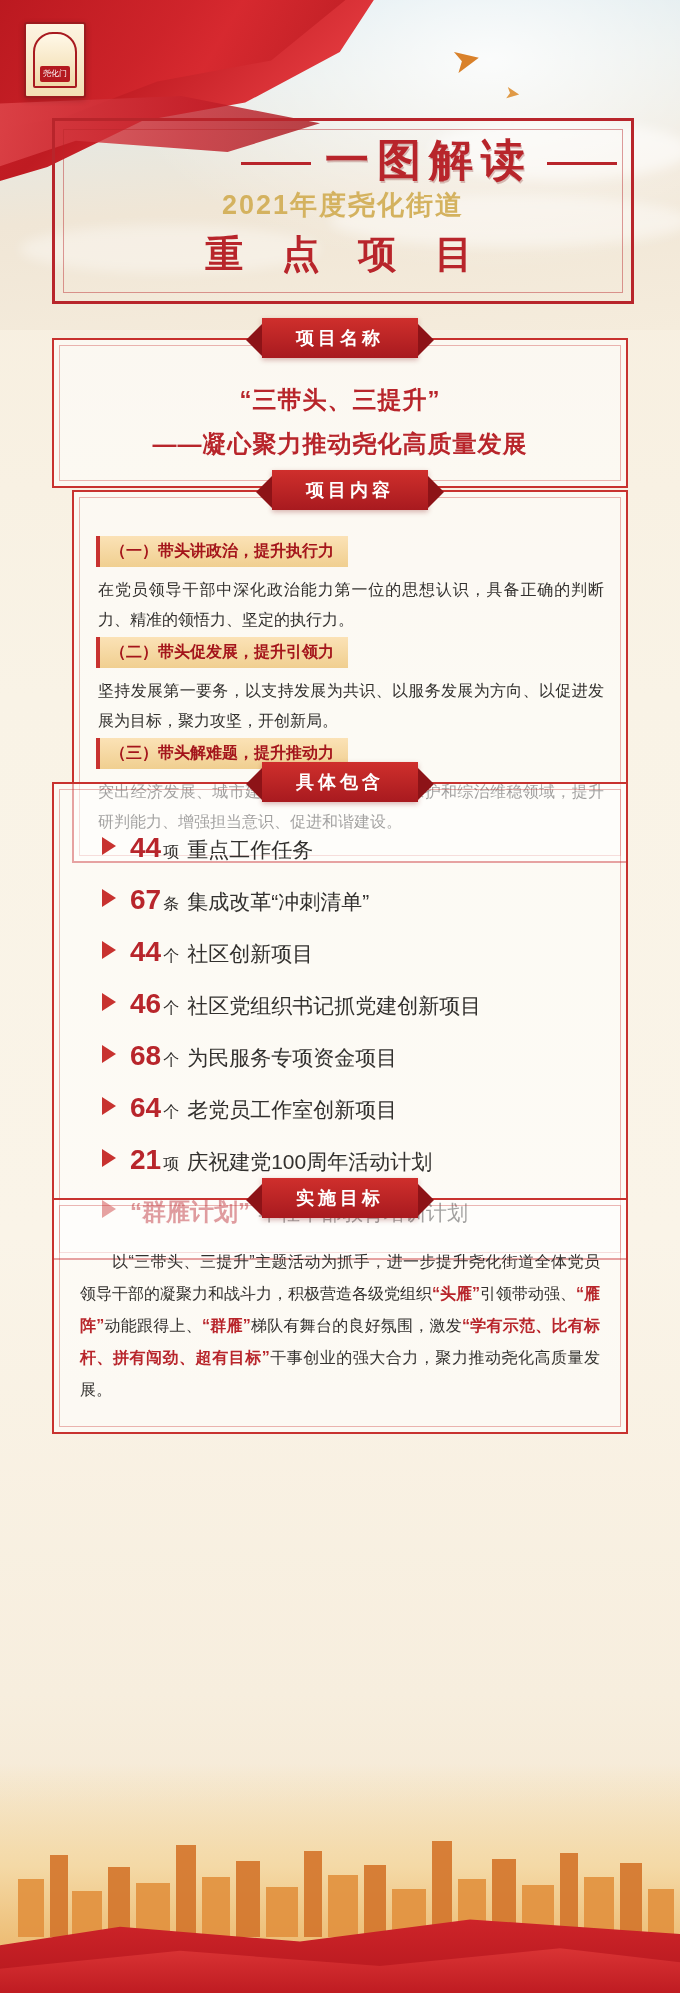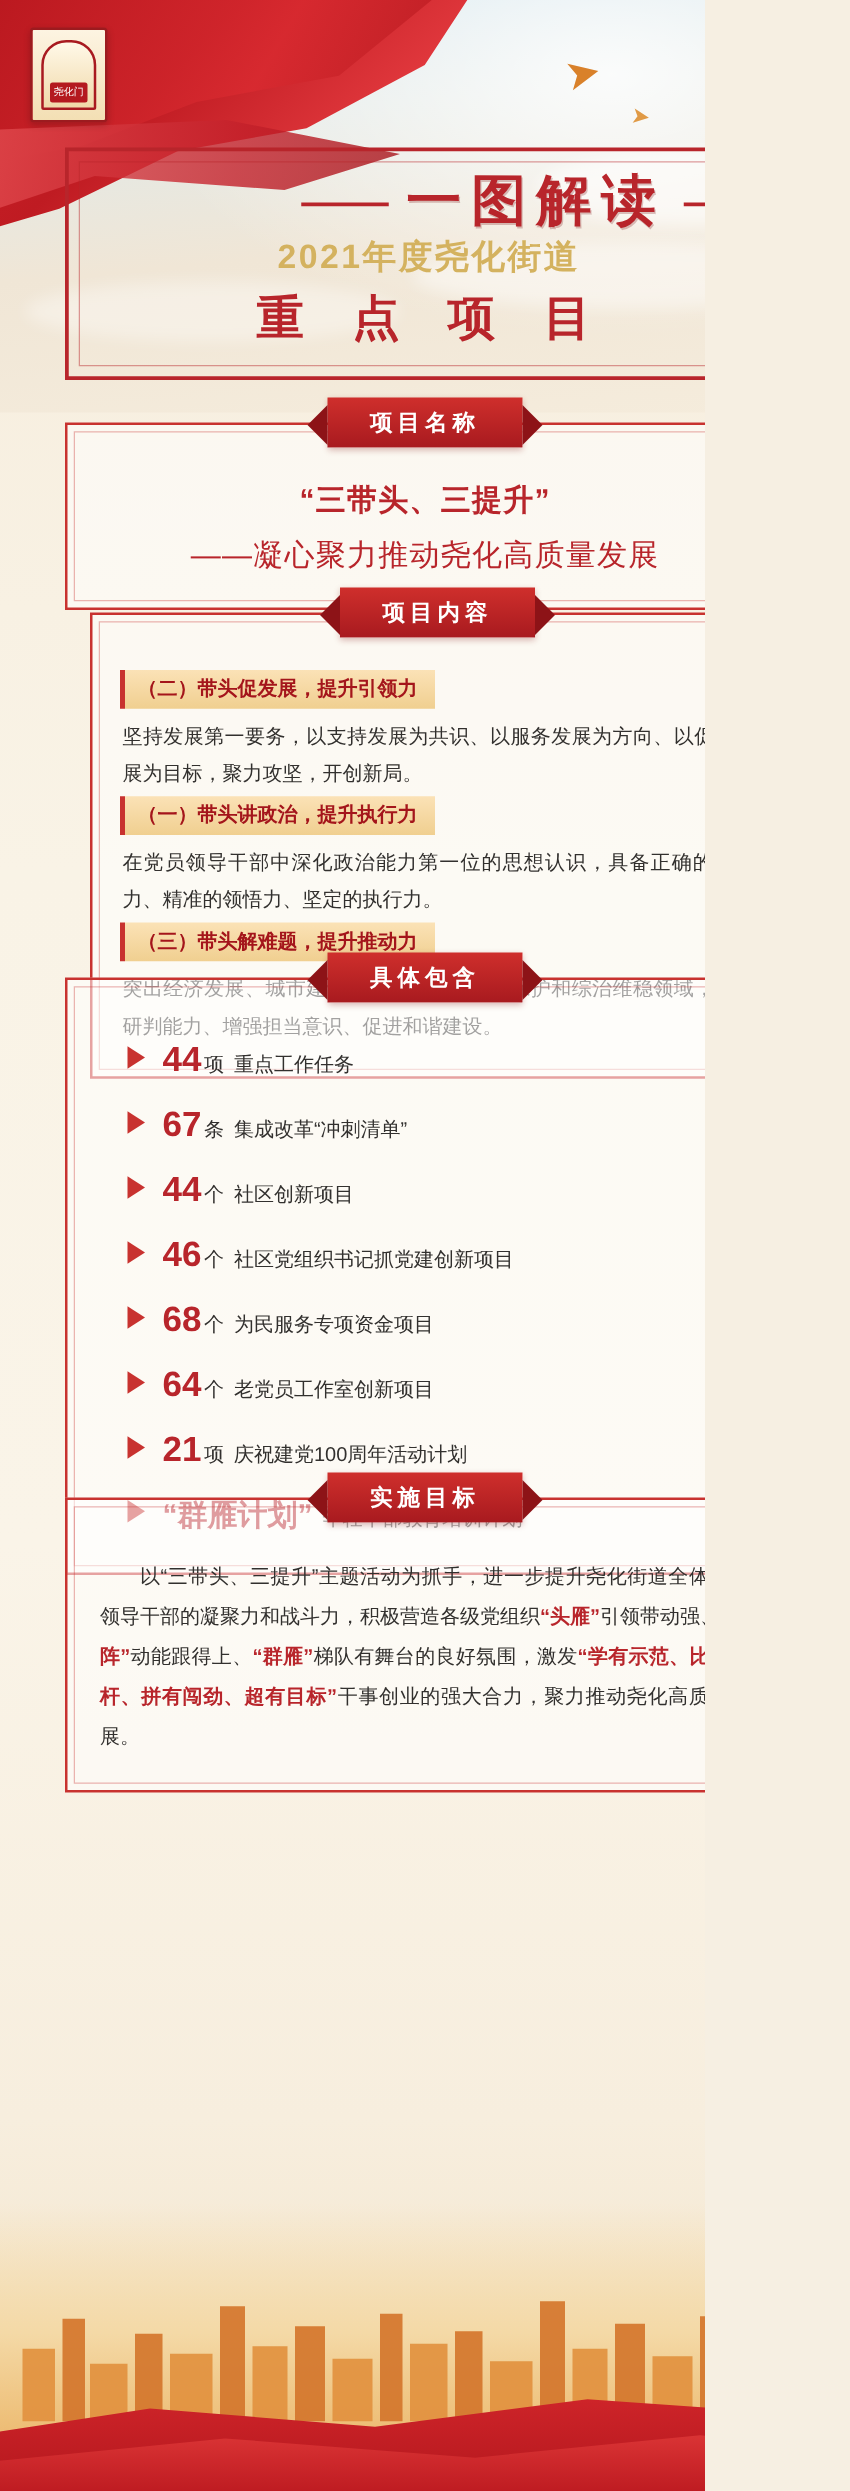--- a/index.html
+++ b/index.html
@@ -3,21 +3,21 @@
 <meta charset="utf-8">
 <style>
   html,body{margin:0;padding:0;}
   body{
     width:680px;
     font-family:"Liberation Sans","DejaVu Sans",sans-serif;
     background:#f6efe2;
   }
   .poster{
     position:relative;
-    width:564px;
+    width:680px;
     height:1993px;
     overflow:hidden;
     background:
       linear-gradient(180deg,#f3e5cf 0%, #f7efe0 14%, #f9f3e6 35%, #faf4e8 62%, #f7eede 85%, #f3e3c8 100%);
   }
   
   .sky{
     position:absolute;top:0;left:0;width:680px;height:330px;
     background:
       radial-gradient(ellipse at 72% 18%, rgba(255,255,255,.85) 0%, rgba(255,255,255,0) 55%),
@@ -125,21 +125,21 @@
     content:"";position:absolute;top:6px;width:0;height:0;
     border-top:16px solid transparent;border-bottom:16px solid transparent;
   }
   .ribbon:before{left:-16px;border-right:16px solid #8d1317;}
   .ribbon:after{right:-16px;border-left:16px solid #8d1317;}
 
   
   .s-name{top:338px;}
   .s-name .panel{padding:44px 24px 26px;}
   .name-l1{text-align:center;font-size:24px;font-weight:bold;color:#b8252b;letter-spacing:1px;}
-  .name-l2{text-align:center;font-size:24px;font-weight:normal;color:#b8252b;margin-top:12px;letter-spacing:1px;}
+  .name-l2{text-align:center;font-size:24px;font-weight:bold;color:#b8252b;margin-top:12px;letter-spacing:1px;}
 
   
   .s-content{top:490px;}
   .s-content .panel{padding:44px 22px 22px;margin-left:20px;}
   .sub-head{
     display:inline-block;
     background:linear-gradient(180deg,#fbe2b6 0%, #f0cf90 100%);
     border-left:4px solid #c8322f;
     color:#a4151b;font-weight:bold;font-size:16px;
     padding:5px 14px 5px 10px;margin-bottom:8px;
@@ -154,21 +154,21 @@
   .s-list .panel{padding:48px 20px 26px;}
   .item{display:flex;align-items:baseline;margin:0 0 20px 28px;}
   .item:last-child{margin-bottom:4px;}
   .tri{
     width:0;height:0;border-left:14px solid #c8322f;
     border-top:9px solid transparent;border-bottom:9px solid transparent;
     margin-right:14px;position:relative;top:-2px;flex:0 0 auto;
   }
   .num{font-size:28px;font-weight:bold;color:#b8252b;margin-right:2px;}
   .unit{font-size:16px;color:#32302e;margin-right:8px;}
-  .desc{font-size:16px;color:#32302e;}
+  .desc{font-size:21px;color:#32302e;}
   .plan{font-size:24px;font-weight:bold;color:#b8252b;margin-right:8px;}
 
   
   .s-goal{top:1198px;}
   .s-goal .panel{padding:46px 26px 26px;}
   .goal-text{font-size:16px;color:#32302e;line-height:32px;text-align:justify;text-indent:32px;}
   .goal-text b{color:#b8252b;}
 
   
   .bottom{
@@ -230,26 +230,26 @@
       <div class="name-l1">“三带头、三提升”</div>
       <div class="name-l2">——凝心聚力推动尧化高质量发展</div>
     </div>
   </div>
 
   <div class="section s-content">
     <div class="panel">
       <div class="ribbon">项目内容</div>
 
       <div>
+        <div class="sub-head">（一）带头讲政治，提升执行力</div>
+        <p class="para">在党员领导干部中深化政治能力第一位的思想认识，具备正确的判断力、精准的领悟力、坚定的执行力。</p>
+      </div>
+      <div>
         <div class="sub-head">（二）带头促发展，提升引领力</div>
         <p class="para">坚持发展第一要务，以支持发展为共识、以服务发展为方向、以促进发展为目标，聚力攻坚，开创新局。</p>
-      </div>
-      <div>
-        <div class="sub-head">（一）带头讲政治，提升执行力</div>
-        <p class="para">在党员领导干部中深化政治能力第一位的思想认识，具备正确的判断力、精准的领悟力、坚定的执行力。</p>
       </div>
       <div>
         <div class="sub-head">（三）带头解难题，提升推动力</div>
         <p class="para">突出经济发展、城市建设、民生保障、生态保护和综治维稳领域，提升研判能力、增强担当意识、促进和谐建设。</p>
       </div>
     </div>
   </div>
 
   <div class="section s-list">
     <div class="panel">

